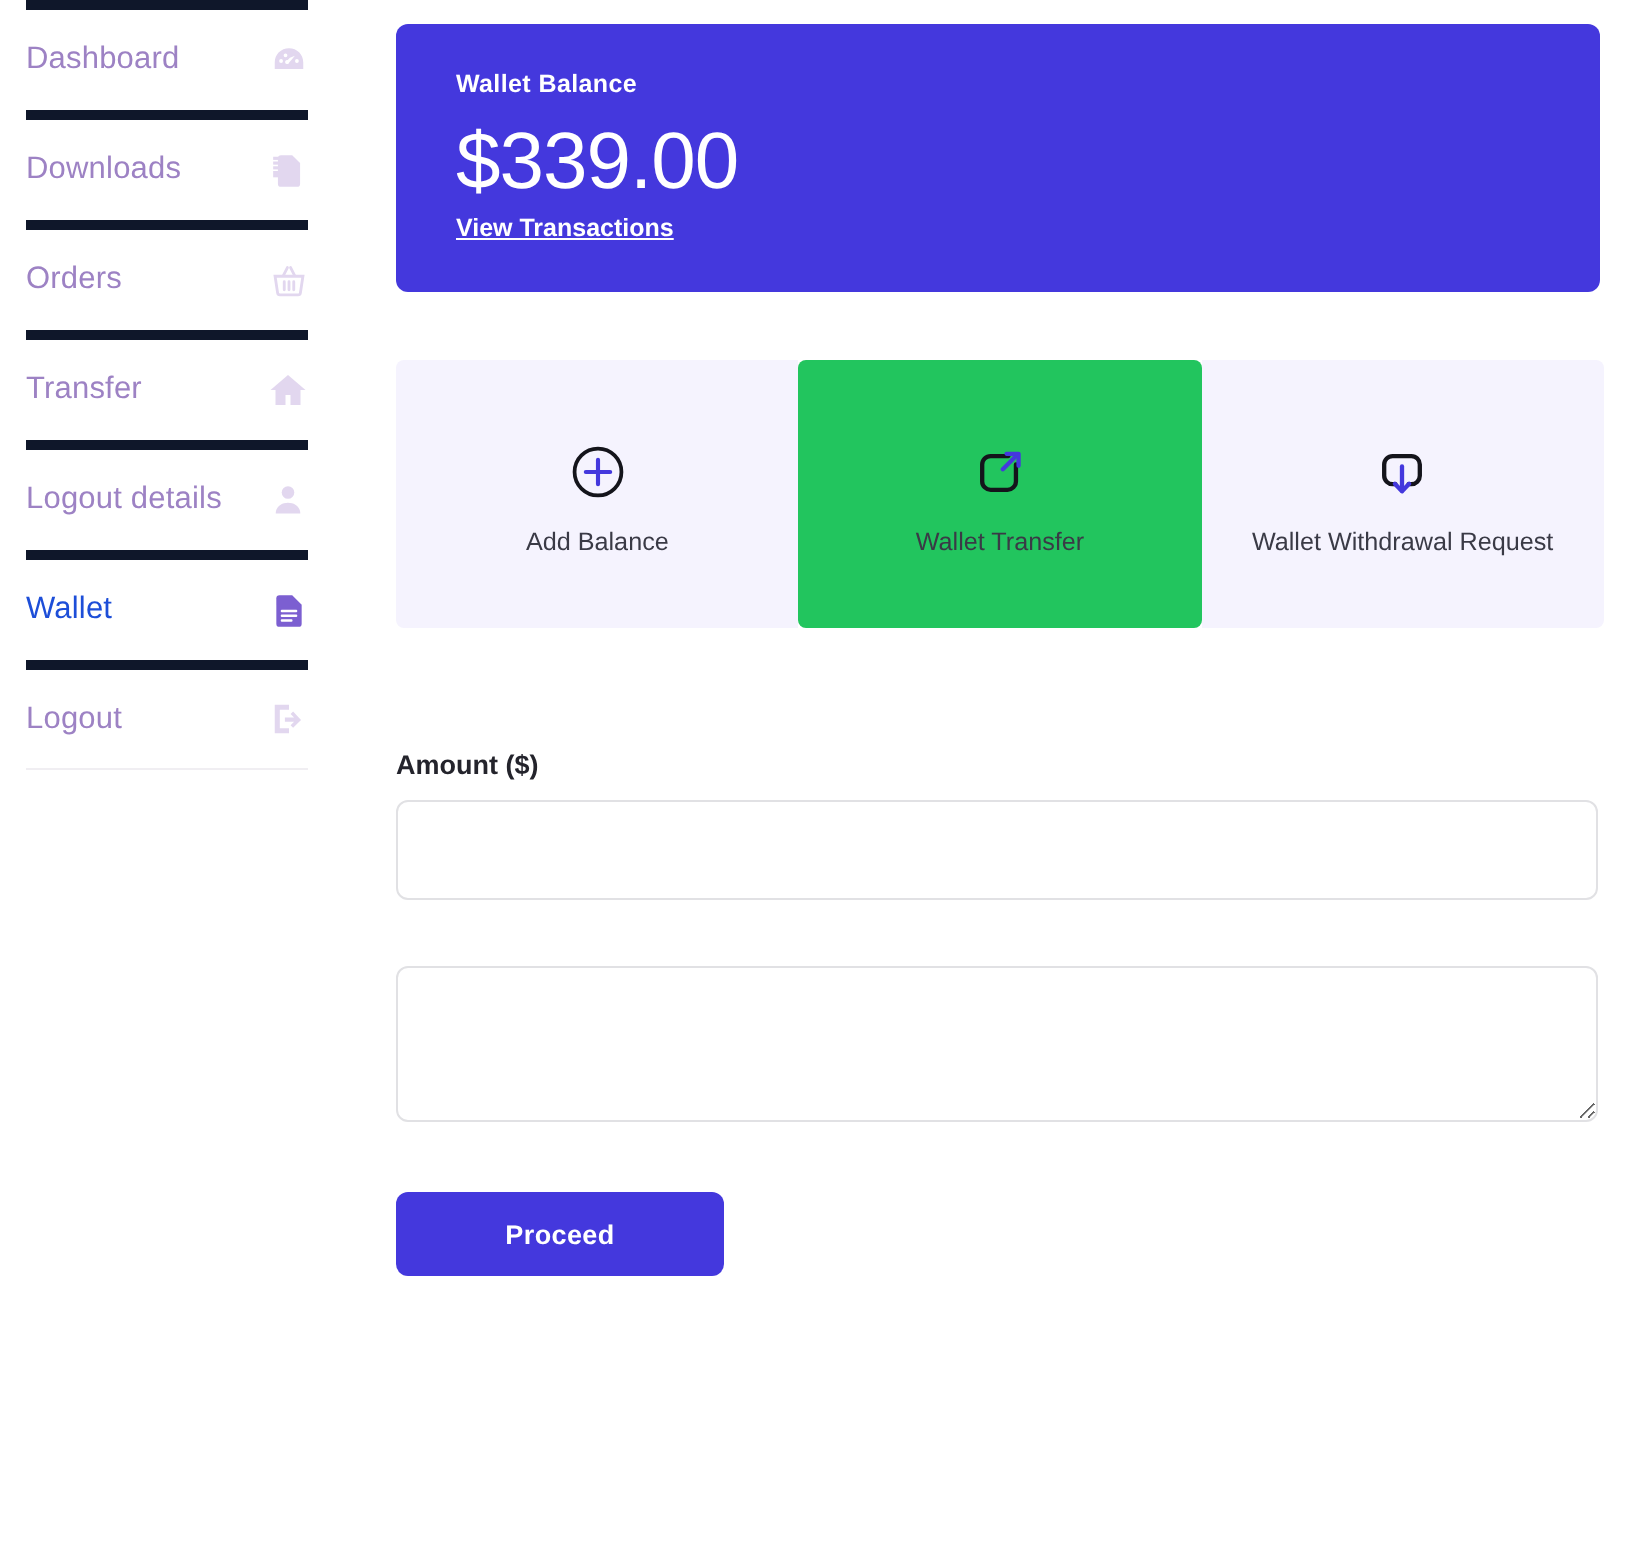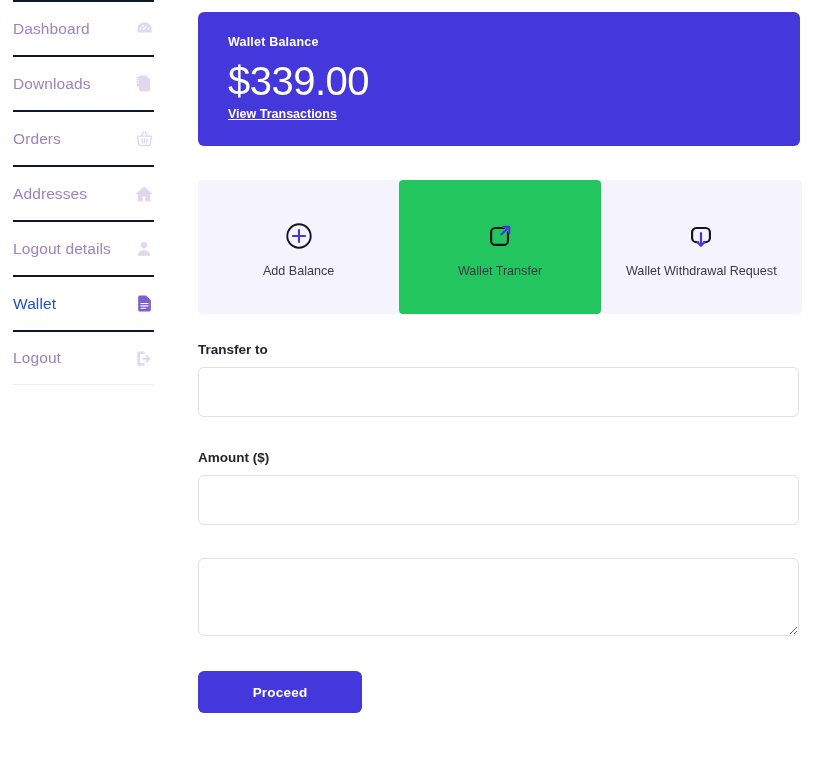--- a/index.html
+++ b/index.html
@@ -16,21 +16,21 @@
   .sidebar {
     position: absolute; left: 0; top: 0;
     width: 167px; height: 776px;
     padding: 0;
   }
   .sidebar-list { list-style: none; margin: 0; padding: 0; }
   .sidebar-item {
     display: flex; align-items: center; justify-content: space-between;
     height: 55px;
     margin: 0 13px;
-    border-top: 2px solid #0f172a;
+    border-top: 5px solid #0f172a;
     cursor: pointer;
     text-decoration: none;
   }
   .sidebar-item:last-child { border-bottom: 1px solid #f0eef2; }
   .sidebar-label {
     font-size: 15.5px;
     color: #9d82c4;
     font-family: "Liberation Sans", sans-serif;
     letter-spacing: .1px;
     white-space: nowrap;
@@ -206,21 +206,21 @@
         <span class="sidebar-icon">
           <svg viewBox="0 0 24 24" width="19" height="19" fill="none" stroke="currentColor" stroke-width="1.8">
             <path d="M8.5 8.5 11 3.5M15.5 8.5 13 3.5" stroke-linecap="round"></path>
             <path d="M3.2 9h17.6l-1.6 10.5a1.5 1.5 0 0 1-1.5 1.3H6.3a1.5 1.5 0 0 1-1.5-1.3L3.2 9z"></path>
             <path d="M9 12.5v5M12 12.5v5M15 12.5v5" stroke-linecap="round"></path>
           </svg>
         </span>
       </li>
 
       <li class="sidebar-item">
-        <span class="sidebar-label">Addresses</span>
+        <span class="sidebar-label">Transfer</span>
         <span class="sidebar-icon">
           <svg viewBox="0 0 24 24" width="20" height="20" fill="currentColor">
             <path d="M12 3 1.5 12h3v9h6v-6h3v6h6v-9h3L12 3z"></path>
           </svg>
         </span>
       </li>
 
       <li class="sidebar-item">
         <span class="sidebar-label">Logout details</span>
         <span class="sidebar-icon">
@@ -293,24 +293,20 @@
             <path d="M12.2 22.3 16 26.3l3.8-4" stroke="#4438dd" stroke-width="2.3" stroke-linecap="round" stroke-linejoin="round"></path>
           </svg>
         </span>
         <span class="tab-label">Wallet Withdrawal Request</span>
       </div>
 
     </div>
 
     <form class="form">
 
-      <div class="field">
-        <label class="field-label">Transfer to</label>
-        <input class="field-input" type="text" placeholder="" style="">
-      </div>
 
       <div class="field-gap"></div>
 
       <div class="field">
         <label class="field-label">Amount ($)</label>
         <input class="field-input" type="text" placeholder="" style="">
       </div>
 
       <div class="field-gap"></div>
 

